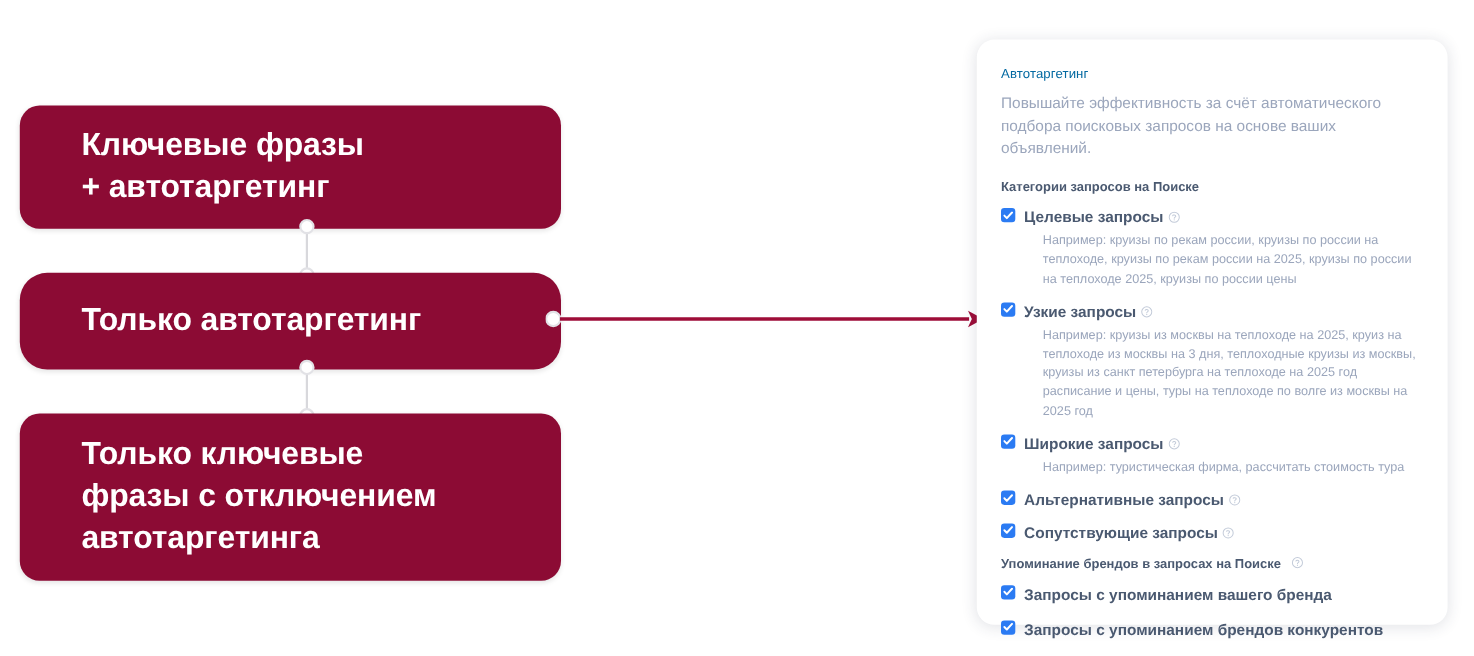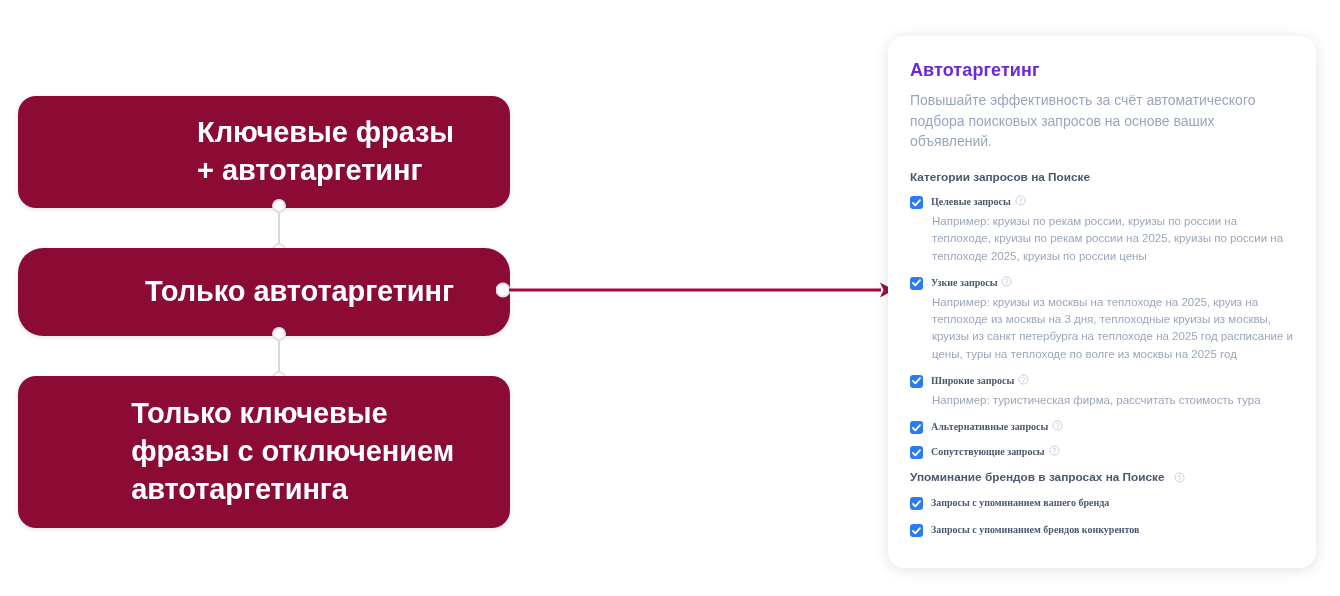--- a/index.html
+++ b/index.html
@@ -33,21 +33,20 @@
     border-radius: 18px;
     color: #ffffff;
     font-weight: bold;
     font-size: 29px;
     line-height: 1.30;
     letter-spacing: -0.1px;
     display: flex;
     align-items: center;
     padding: 0 56px 0 56px;
     box-shadow: 0 2px 5px rgba(0,0,0,0.10);
-    justify-content: flex-end;
   }
   .flow-box .flow-text {
     white-space: pre-line;
   }
 
   #flow-box-0 { top: 0px;   height: 112px; }
   #flow-box-1 { top: 152px; height: 88px; border-radius: 25px;  }
   #flow-box-2 { top: 280px; height: 152px; }
 
   
@@ -91,23 +90,23 @@
     width: 428px;
     height: 532px;
     box-sizing: border-box;
     background: #ffffff;
     border-radius: 16px;
     box-shadow: 0 2px 14px rgba(40,50,80,0.14);
     padding: 24px 22px 20px 22px;
   }
 
   .card-title {
-    font-size: 18px;
-    font-weight: bold;
-    color: #6d28d9;
+    font-size: 12px;
+    font-weight: normal;
+    color: #0369a1;
     margin: 0 0 9px 0;
     letter-spacing: 0.1px;
   }
   .card-subtitle {
     font-size: 14px;
     line-height: 1.48;
     color: #9BA6BC;
     margin: 0 0 18px 0;
     max-width: 398px;
   }
@@ -143,40 +142,39 @@
     margin-top: 1px;
     position: relative;
   }
   .checkbox svg {
     position: absolute;
     left: 2px;
     top: 2.5px;
   }
 
   .check-label {
-    font-size: 10px;
+    font-size: 14px;
     font-weight: bold;
     color: #4A5970;
     line-height: 1.35;
-    font-family: Liberation Serif, serif;
   }
 
   .help-icon {
     display: inline-block;
     width: 11px;
     height: 11px;
     margin-left: 4px;
     vertical-align: -1px;
   }
 
   .example-text {
     font-size: 11.5px;
     line-height: 1.50;
     color: #9BA6BC;
-    margin: 1px 0 0 22px;
+    margin: 1px 0 0 38px;
     max-width: 386px;
   }
 
   .brand-row { margin-bottom: 13px; }
   .brand-row:last-child { margin-bottom: 0; }
   .brand-row .check-label { font-weight: bold; }
 </style>
 </head>
 <body>
 

